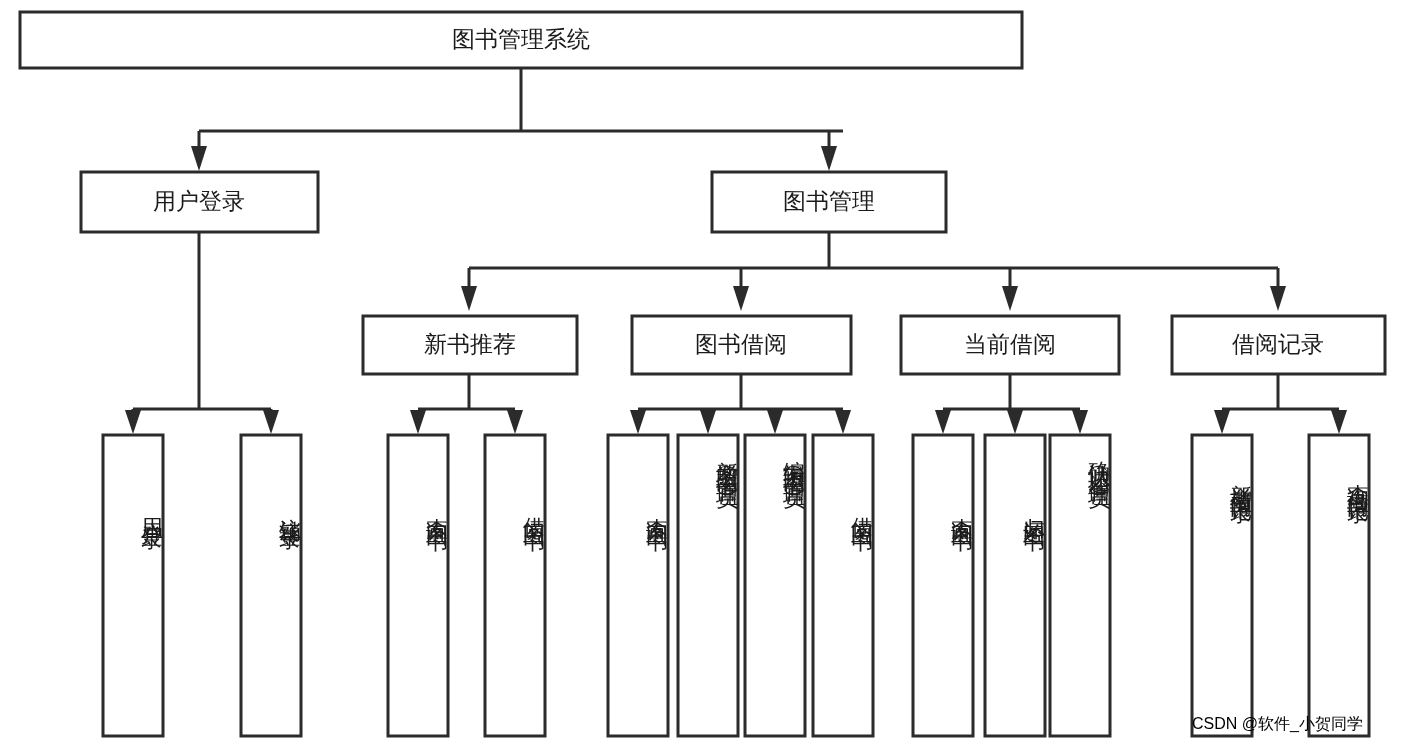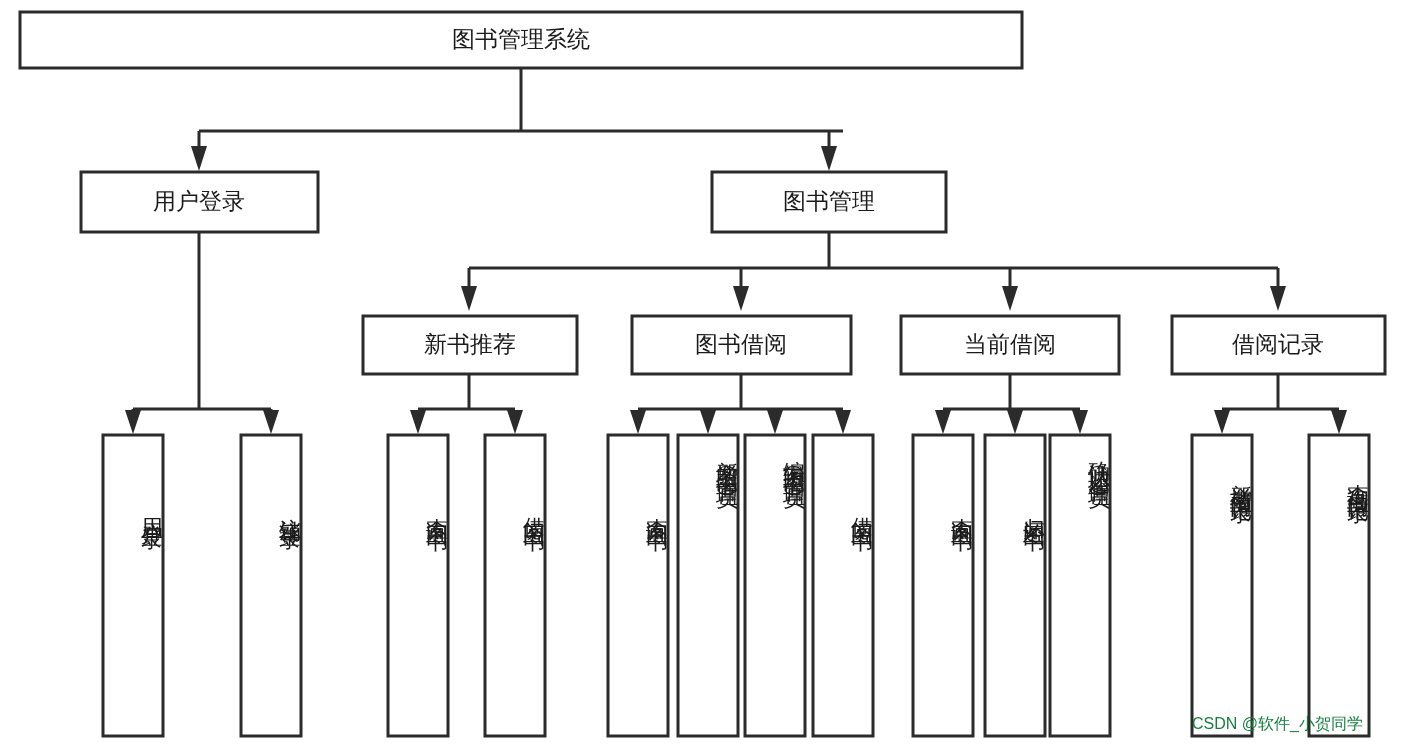--- a/index.html
+++ b/index.html
@@ -63,21 +63,21 @@
     text-align: center;
     white-space: nowrap;
     pointer-events: none;
   }
   .watermark {
     position: absolute;
     left: 1192px;
     top: 714px;
     font-family: "Liberation Sans", "DejaVu Sans", sans-serif;
     font-size: 16px;
-    color: #15803d;
+    color: #000000;
     white-space: nowrap;
   }
 </style>
 </head>
 <body>
 
 <div id="diagram-root">
 
   <svg class="diagram" viewBox="0 0 1405 747" xmlns="http://www.w3.org/2000/svg">
 

